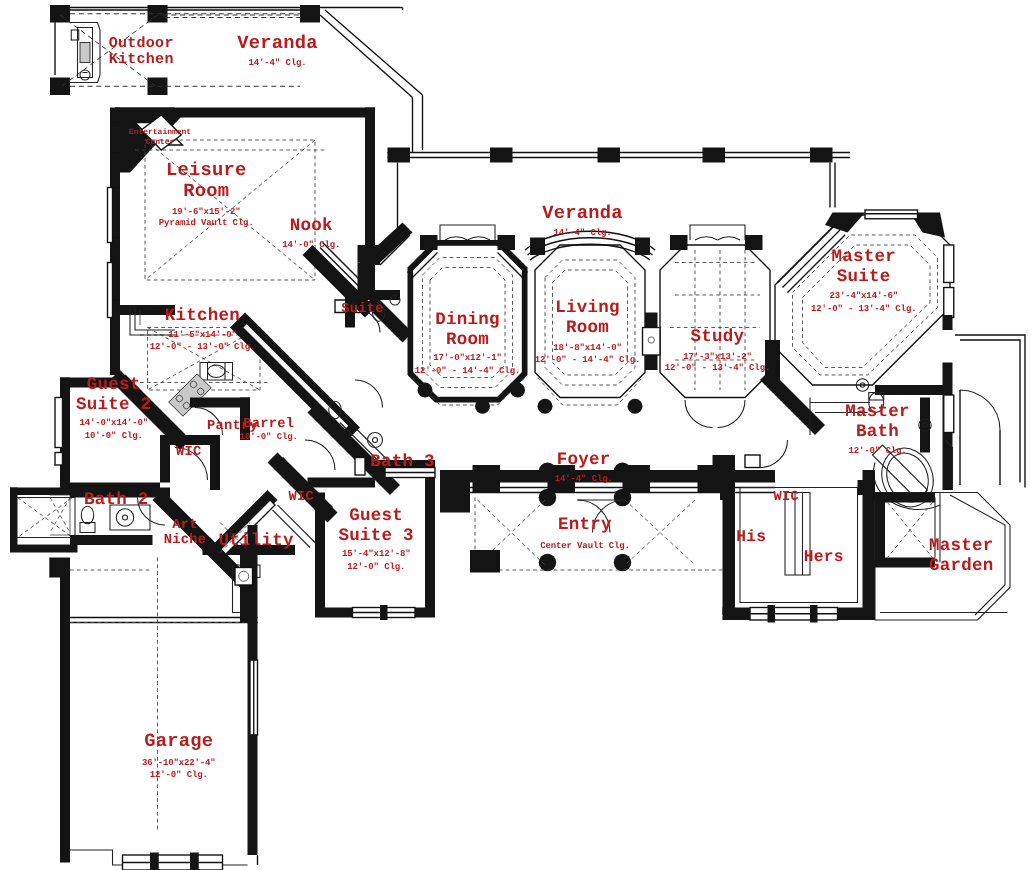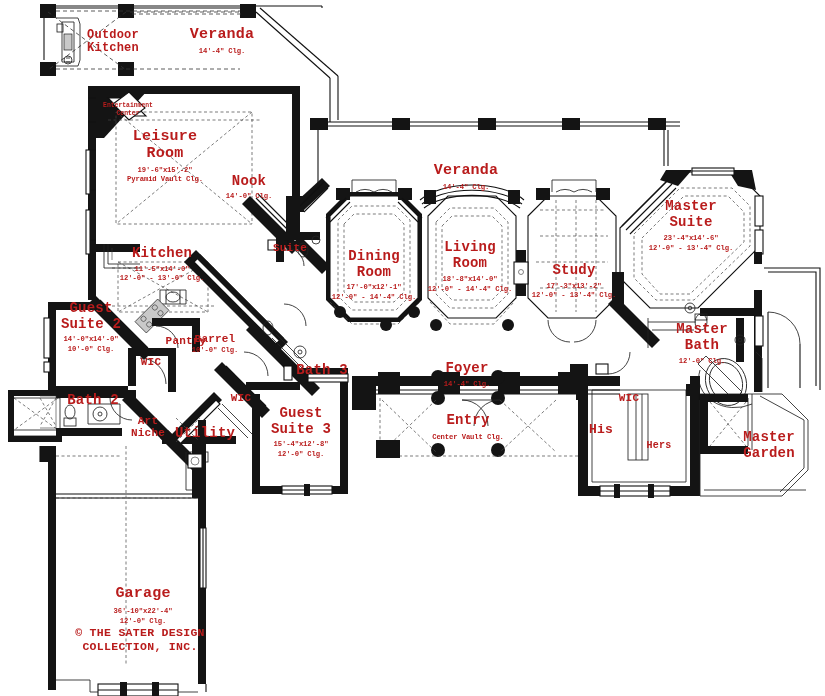--- a/index.html
+++ b/index.html
@@ -603,33 +603,29 @@
   <div>Bath</div>
   <div class="dim" style="margin-top:4px">12'-0" Clg.</div>
 </div>
 
 <div class="lbl rm xs ctr" style="left:629px;top:398px;">
   <div>WIC</div>
 </div>
 <div class="lbl rm ctr" style="left:601px;top:430px;font-size:13px;">
   <div>His</div>
 </div>
-<div class="lbl rm ctr" style="left:659px;top:446px;font-size:10px;">
+<div class="lbl rm ctr" style="left:659px;top:446px;font-size:13px;">
   <div>Hers</div>
 </div>
 
 <div class="lbl rm ctr" style="left:769px;top:446px;">
   <div>Master</div>
   <div>Garden</div>
 </div>
 
 <div class="lbl rm big ctr" style="left:143px;top:558px;margin-top:48px;">
   <div>Garage</div>
   <div class="dim" style="margin-top:4px">36'-10"x22'-4"</div>
   <div class="dim">12'-0" Clg.</div>
 </div>
 
-<div class="lbl cpy ctr" style="left:140px;top:640px;">
-  <div>© THE SATER DESIGN</div>
-  <div>COLLECTION, INC.</div>
-</div>
 
 </div>
 
 </body></html>

